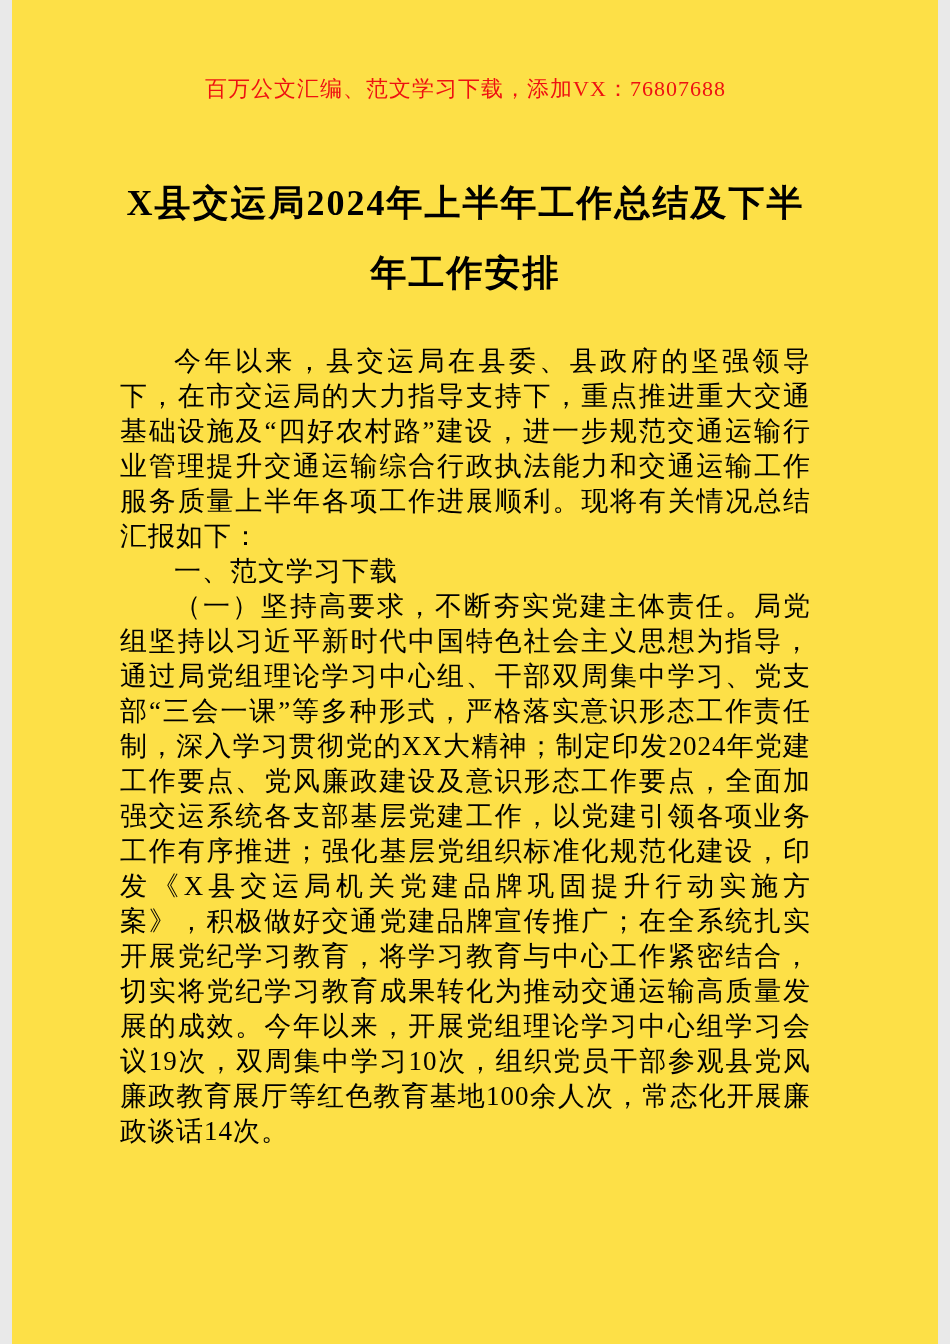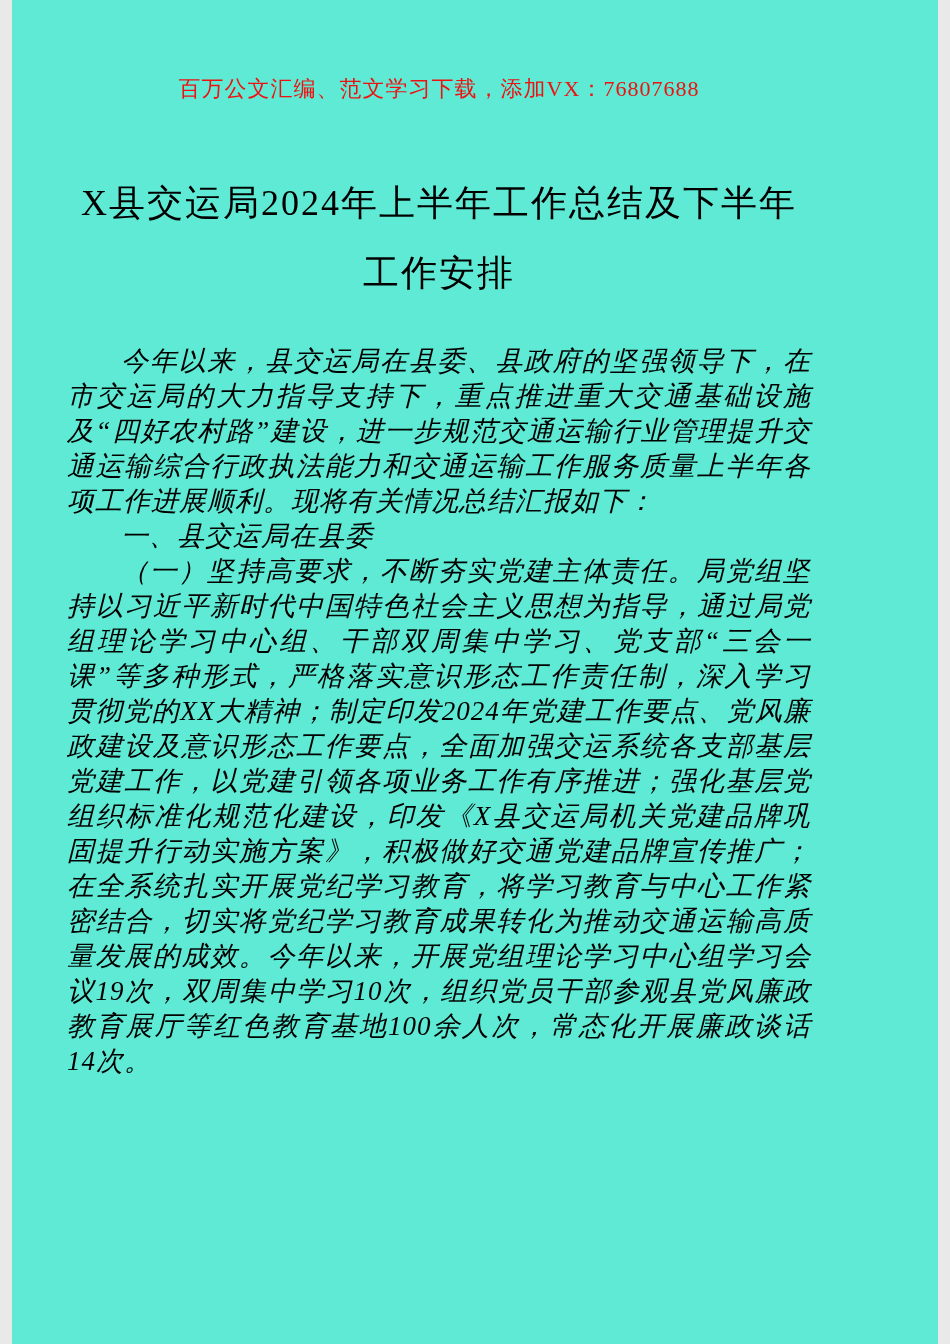--- a/index.html
+++ b/index.html
@@ -10,62 +10,61 @@
     width: 950px;
     height: 1344px;
     background: #e9e9e9;
     font-family: "Liberation Serif", "DejaVu Serif", serif;
     overflow: hidden;
   }
   .page {
     width: 926px;
     height: 1344px;
     margin: 0 auto;
-    background: #5eead4;
+    background: #fde047;
     box-sizing: border-box;
-    padding: 76px 127px 0 55px;
+    padding: 76px 127px 0 108px;
   }
   .promo {
     text-align: center;
     font-size: 22px;
     line-height: 26px;
     letter-spacing: 1px;
     color: #ee1111;
     font-weight: normal;
   }
   .doc-title {
     margin: 66px 0 0 0;
     font-size: 36px;
     line-height: 70px;
-    font-weight: normal;
+    font-weight: bold;
     text-align: center;
     letter-spacing: 2px;
     color: #000000;
   }
   .doc-body {
     margin-top: 36px;
     font-size: 27px;
     line-height: 35px;
     letter-spacing: 1px;
     color: #000000;
     text-align: justify;
   }
   .doc-body p {
     margin: 0;
     padding: 0;
     text-indent: 2em;
-    font-style: italic;
   }
 </style>
 </head>
 <body>
 
 <div class="page">
   <div class="promo">百万公文汇编、范文学习下载，添加VX：76807688</div>
 
   <h1 class="doc-title">X县交运局2024年上半年工作总结及下半年工作安排</h1>
 
   <div class="doc-body">
     <p>今年以来，县交运局在县委、县政府的坚强领导下，在市交运局的大力指导支持下，重点推进重大交通基础设施及“四好农村路”建设，进一步规范交通运输行业管理提升交通运输综合行政执法能力和交通运输工作服务质量上半年各项工作进展顺利。现将有关情况总结汇报如下：</p>
-    <p>一、县交运局在县委</p>
+    <p>一、范文学习下载</p>
     <p>（一）坚持高要求，不断夯实党建主体责任。局党组坚持以习近平新时代中国特色社会主义思想为指导，通过局党组理论学习中心组、干部双周集中学习、党支部“三会一课”等多种形式，严格落实意识形态工作责任制，深入学习贯彻党的XX大精神；制定印发2024年党建工作要点、党风廉政建设及意识形态工作要点，全面加强交运系统各支部基层党建工作，以党建引领各项业务工作有序推进；强化基层党组织标准化规范化建设，印发《X县交运局机关党建品牌巩固提升行动实施方案》，积极做好交通党建品牌宣传推广；在全系统扎实开展党纪学习教育，将学习教育与中心工作紧密结合，切实将党纪学习教育成果转化为推动交通运输高质量发展的成效。今年以来，开展党组理论学习中心组学习会议19次，双周集中学习10次，组织党员干部参观县党风廉政教育展厅等红色教育基地100余人次，常态化开展廉政谈话14次。</p>
   </div>
 </div>
 
 </body></html>

